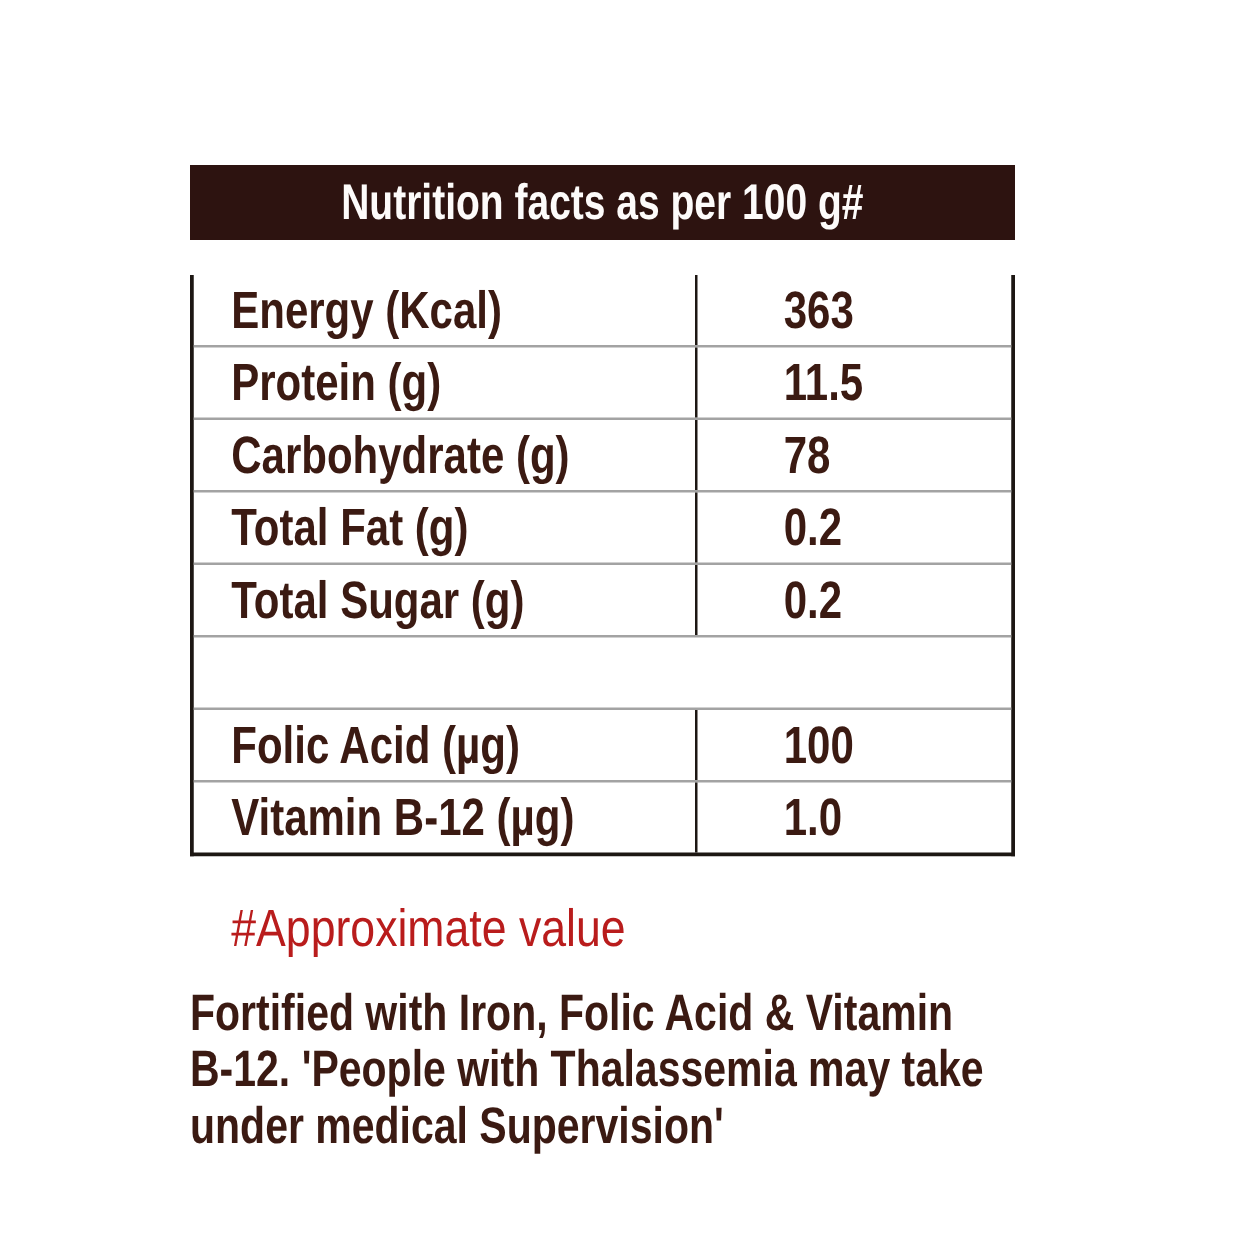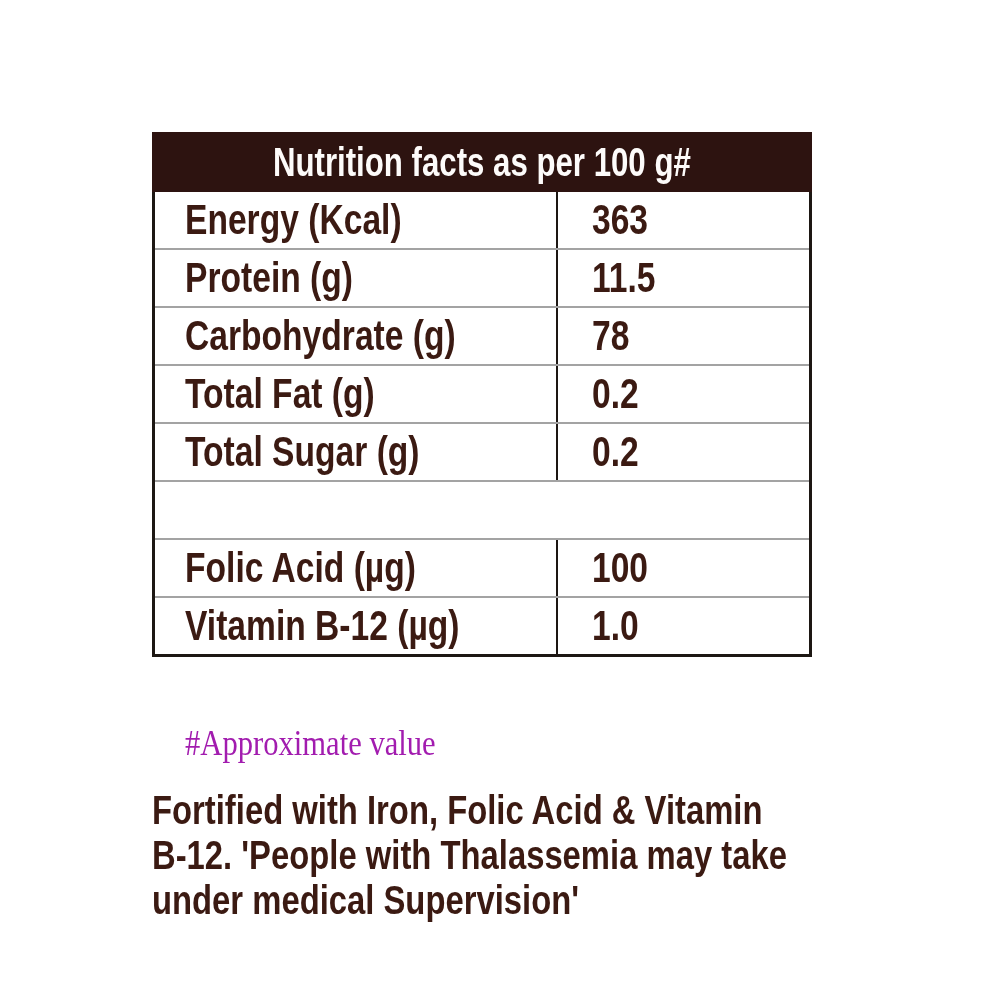--- a/index.html
+++ b/index.html
@@ -30,47 +30,47 @@
     font-size: 40px;
     transform: scaleX(0.78);
     transform-origin: center center;
     white-space: nowrap;
     display: inline-block;
   }
   .nf-body {
     border: 3px solid #1d1713;
     border-top: none;
     background: #ffffff;
+    margin-top: 28px;
   }
   .nf-row { display: flex; height: 56px; }
   .nf-row + .nf-row { border-top: 2px solid #a3a3a3; }
   .cell { display: flex; align-items: center; box-sizing: border-box; }
   .cell.label {
     width: 403px;
     border-right: 2px solid #1d1713;
     padding-left: 30px;
   }
-  .cell.value { flex: 1; padding-left: 34px; }
+  .cell.value { flex: 1; padding-left: 69px; }
   .cond {
     font-weight: bold;
     font-size: 42px;
     color: #3b1a12;
     transform: scaleX(0.80);
     transform-origin: left center;
     white-space: nowrap;
     display: inline-block;
   }
   .footnote {
     position: absolute;
     left: 185px;
     top: 724px;
-    font-size: 36px;
+    font-size: 42px;
     line-height: 38px;
-    color: #a21caf;
-    font-family: Liberation Serif, serif;
+    color: #b91c1c;
   }
   .footnote .cond-reg {
     font-weight: normal;
     transform: scaleX(0.85);
     transform-origin: left center;
     white-space: nowrap;
     display: inline-block;
   }
   .fortified {
     position: absolute;

